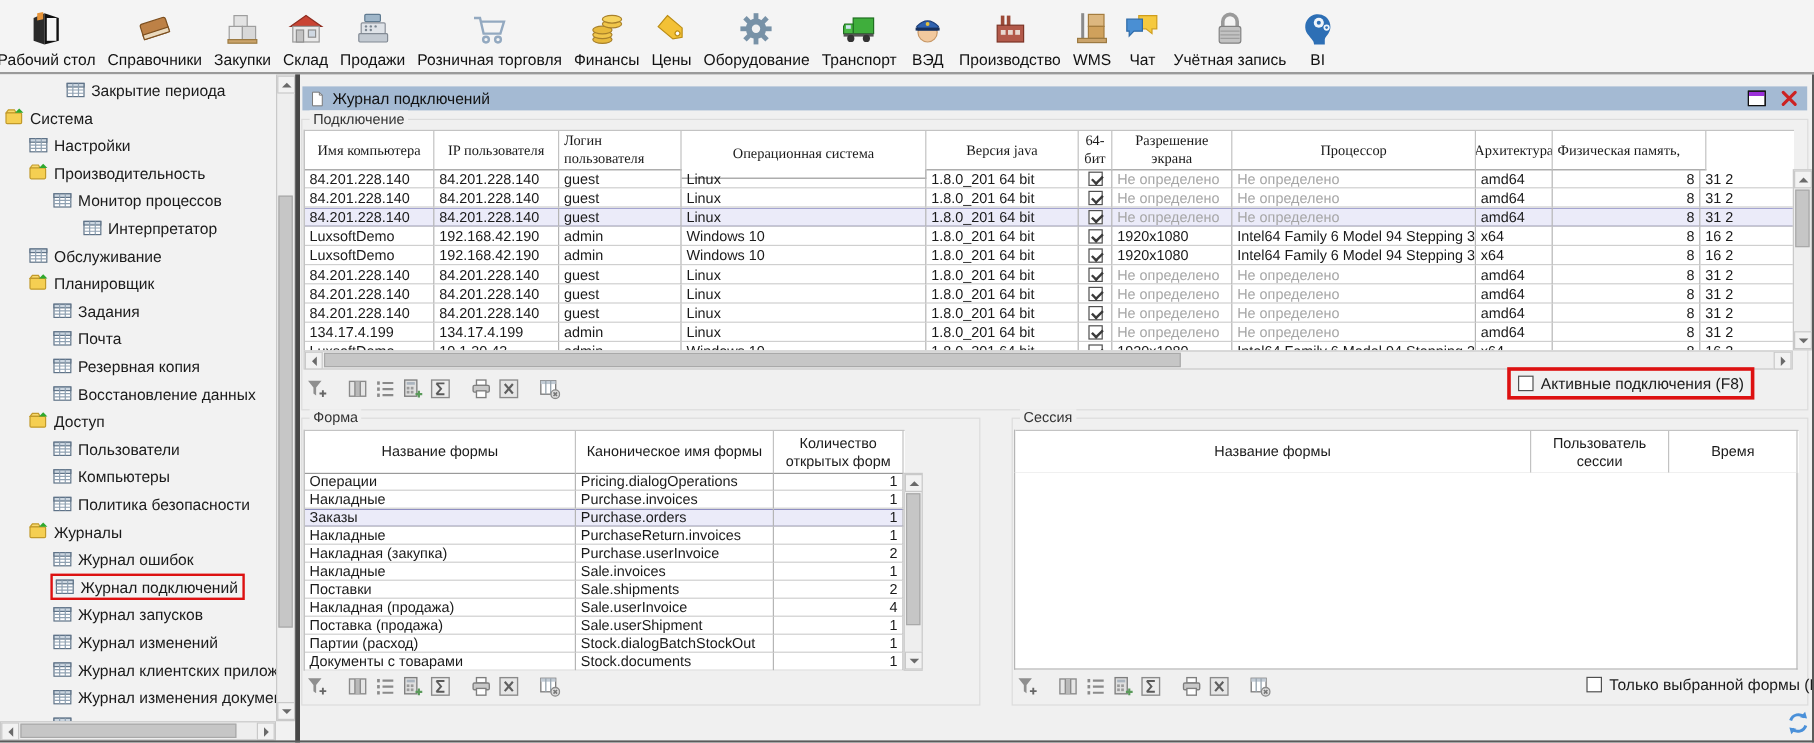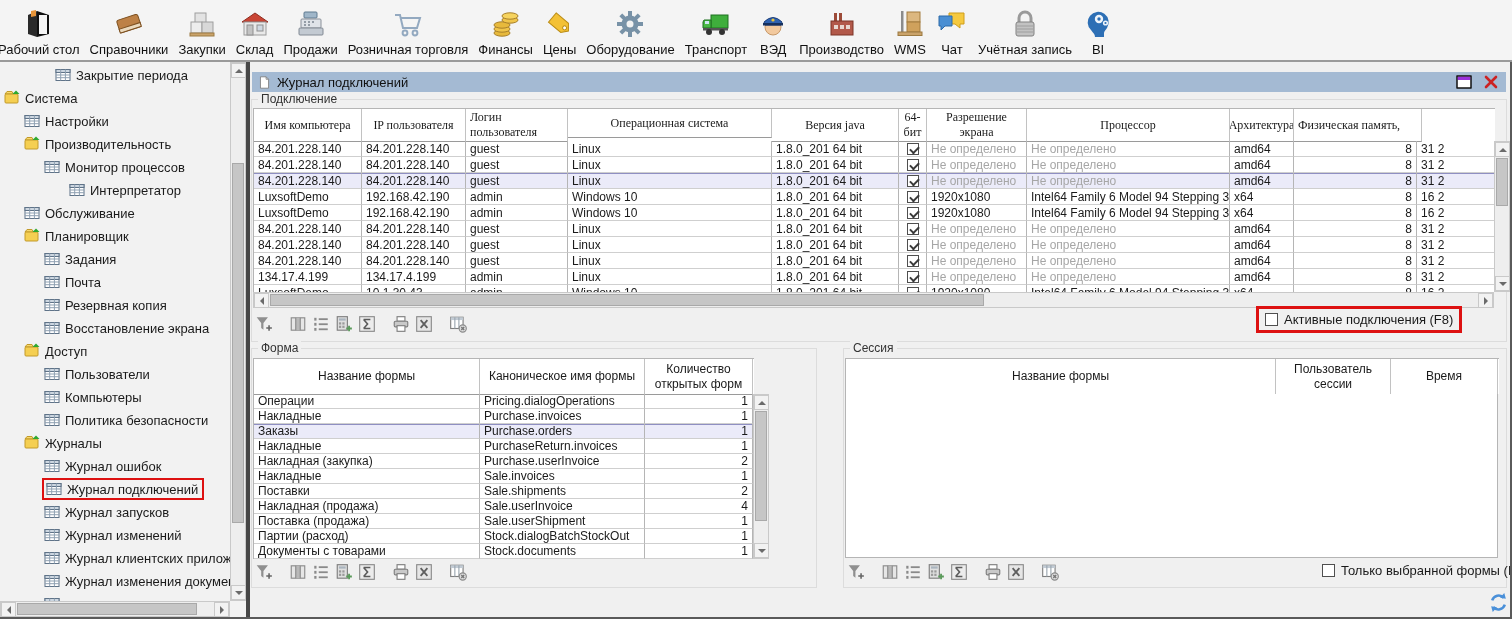--- a/index.html
+++ b/index.html
@@ -386,21 +386,21 @@
         <div class="tree-item" style="top: 255px; left: 44px;">
           <span class="wrap">
             <span class="tree-icon"><svg viewBox="0 0 16 16">
                 <rect x="1" y="2.5" width="14" height="11" fill="#fff" stroke="#5f7388"></rect>
                 <rect x="1" y="2.5" width="14" height="3" fill="#ccd6e0" stroke="#5f7388"></rect>
                 <line x1="5.7" y1="2.5" x2="5.7" y2="13.5" stroke="#8fa1b2"></line>
                 <line x1="10.4" y1="2.5" x2="10.4" y2="13.5" stroke="#8fa1b2"></line>
                 <line x1="1" y1="8" x2="15" y2="8" stroke="#8fa1b2"></line>
                 <line x1="1" y1="10.7" x2="15" y2="10.7" stroke="#8fa1b2"></line>
               </svg></span>
-            <span>Восстановление экрана</span>
+            <span>Восстановление данных</span>
           </span>
         </div>
         <div class="tree-item" style="top: 278px; left: 24px;">
           <span class="wrap">
             <span class="tree-icon"><svg viewBox="0 0 16 16">
                 <path d="M1 4 l2 -2.5 h5 l1.5 2.5 z" fill="#f7d96d" stroke="#c29a2a"></path>
                 <rect x="1" y="4" width="13" height="9" rx="1" fill="#f5cf52" stroke="#c29a2a"></rect>
                 <polygon points="12,0.5 15.5,4 8.5,4" fill="#2fa82f"></polygon>
               </svg></span>
             <span>Доступ</span>
@@ -580,21 +580,21 @@
         </svg></span>
   </div>
 
   <span class="group-label" style="left:258px;top:92px;">Подключение</span>
   <div class="group" style="left:251px;top:99px;width:1256px;height:243px;"></div>
   <div id="conn-table" class="tbl" style="left:253px;top:108px;width:1241px;height:184px;">
       <div class="trow thead" style="height: 33px; font-family: Liberation Serif, serif;">
         <div class="tcell al-c" style="width: 108px; height: 33px;">Имя компьютера</div>
         <div class="tcell al-c" style="width: 104px; height: 33px;">IP пользователя</div>
         <div class="tcell al-l" style="width: 102px; height: 33px;">Логин пользователя</div>
-        <div class="tcell al-c" style="width: 204px; height: 29px;">Операционная система</div>
+        <div class="tcell al-c" style="width: 204px; height: 40px;">Операционная система</div>
         <div class="tcell al-c" style="width: 127px; height: 33px;">Версия java</div>
         <div class="tcell al-c" style="width: 28px; height: 33px;">64-бит</div>
         <div class="tcell al-c" style="width: 100px; height: 33px;">Разрешение экрана</div>
         <div class="tcell al-c" style="width: 203px; height: 33px;">Процессор</div>
         <div class="tcell al-c" style="width: 64px; height: 33px;">Архитектура</div>
         <div class="tcell al-l" style="width: 128px; height: 33px;">Физическая память,</div>
       </div>
       <div style="overflow: hidden; height: 151px;">
         <div class="trow" style="height: 16px;">
           <div class="tcell " style="width: 108px; height: 16px;">84.201.228.140</div>

